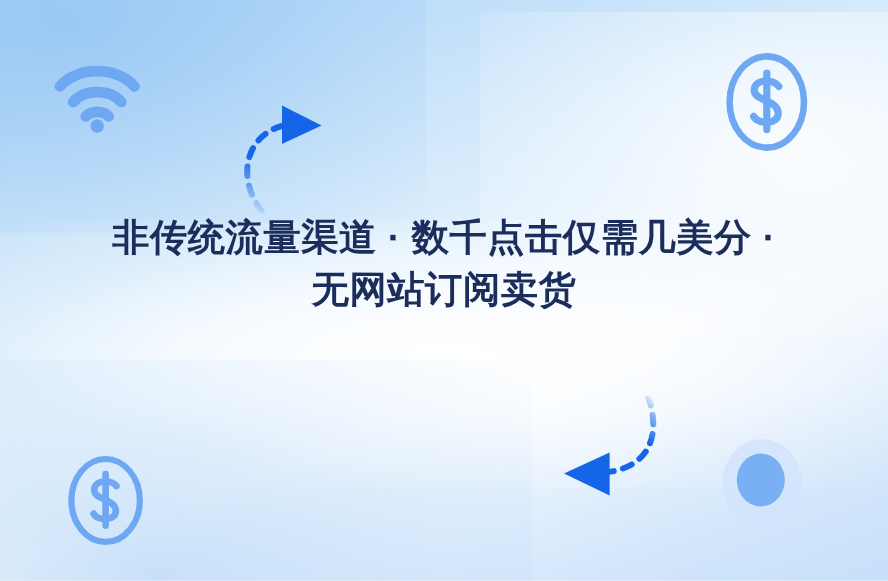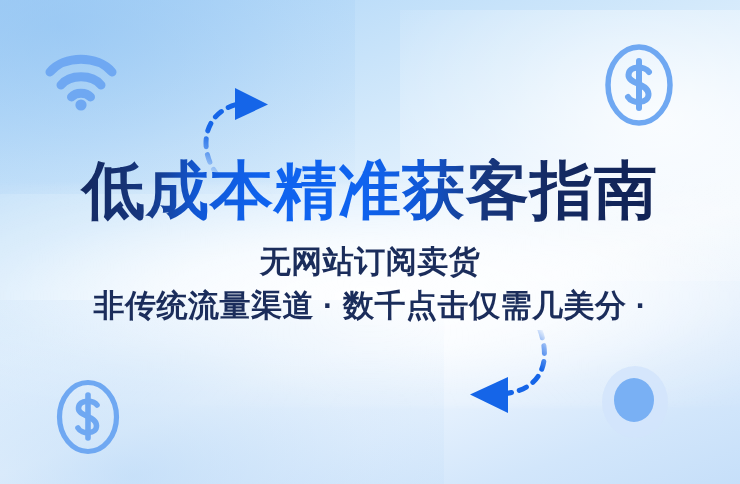--- a/index.html
+++ b/index.html
@@ -210,20 +210,19 @@
   </div>
 
   <div class="deco deco-dot-br">
     <svg width="74" height="78" viewBox="0 0 74 78" aria-hidden="true">
       <ellipse cx="37" cy="39" rx="33" ry="36" fill="#d2e4fb" opacity="0.85"></ellipse>
       <ellipse cx="36" cy="37" rx="20" ry="22" fill="#79b0f4"></ellipse>
     </svg>
   </div>
 
   <div class="text-block">
-    <h1 class="headline">低成本精准获客指南</h1>
     <p class="subhead">
+      <span class="sub-line">非传统流量渠道 · 数千点击仅需几美分 ·</span>
       <span class="sub-line">无网站订阅卖货</span>
-      <span class="sub-line">非传统流量渠道 · 数千点击仅需几美分 ·</span>
     </p>
   </div>
 
 </div>
 
 </body></html>

